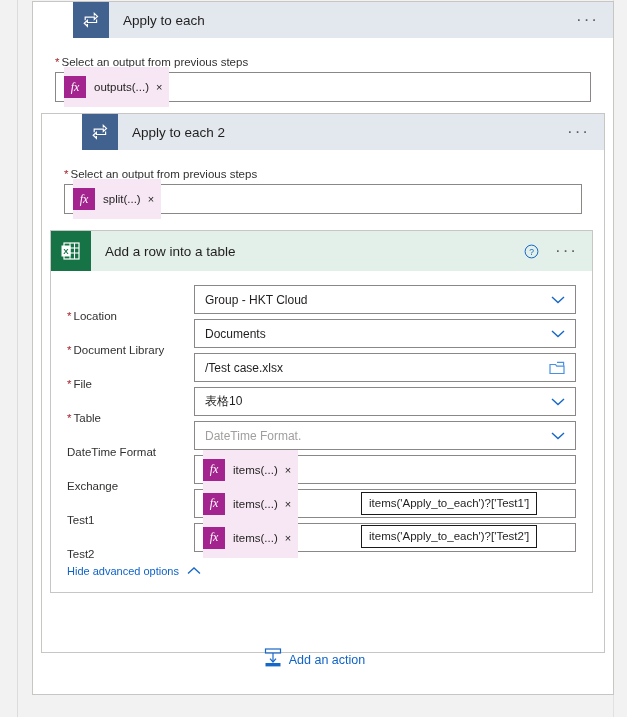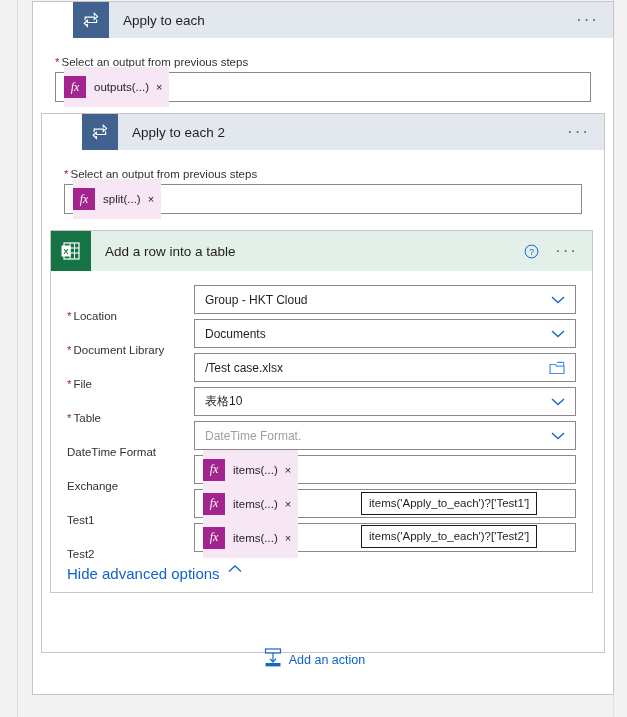--- a/index.html
+++ b/index.html
@@ -249,23 +249,23 @@
     padding: 4px 7px 5px 7px;
     white-space: nowrap;
     z-index: 20;
   }
   #tooltip-test1 { left: 294px; top: 5px; }
   #tooltip-test2 { left: 294px; top: 4px; }
 
   .adv-link {
     margin: 10px 0 18px 16px;
     display: inline-flex;
-    align-items: flex-start;
+    align-items: center;
     color: #0f63c8;
-    font-size: 15px;
+    font-size: 11px;
     cursor: pointer;
   }
   .adv-link .caret {
     margin-left: 8px;
     display: flex;
   }
 
   
   #add-action {
     position: absolute;

